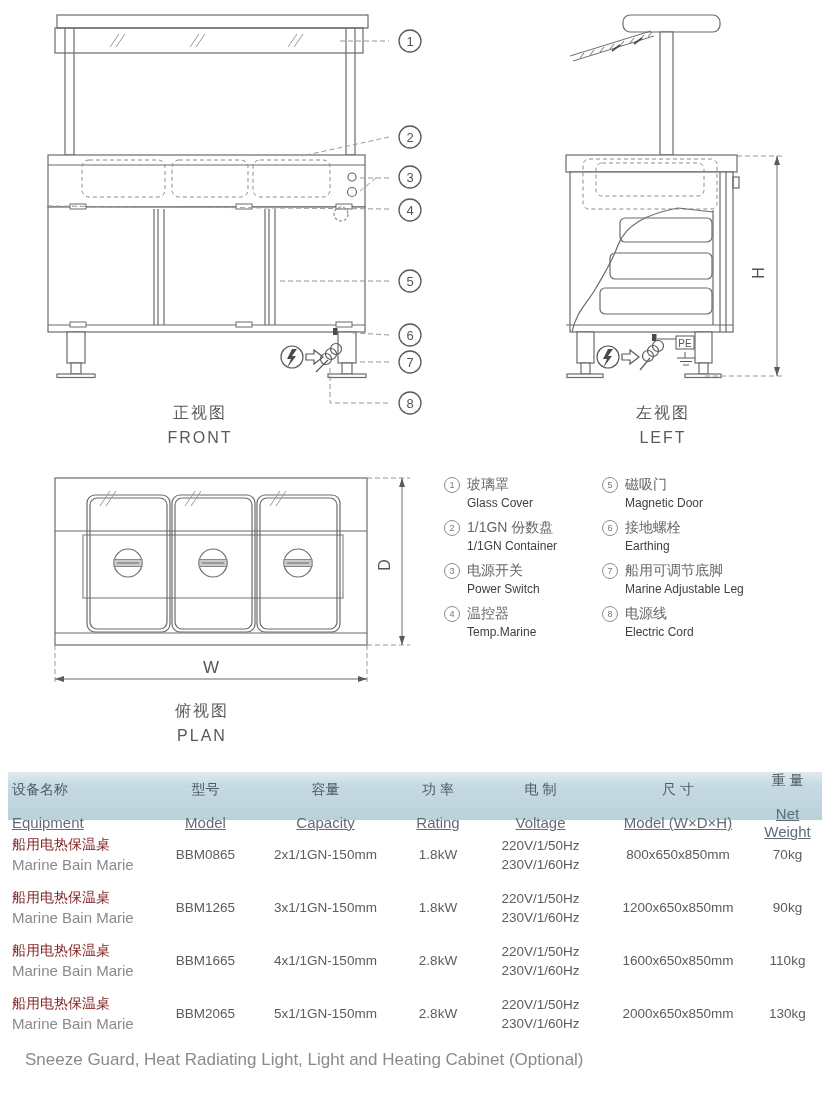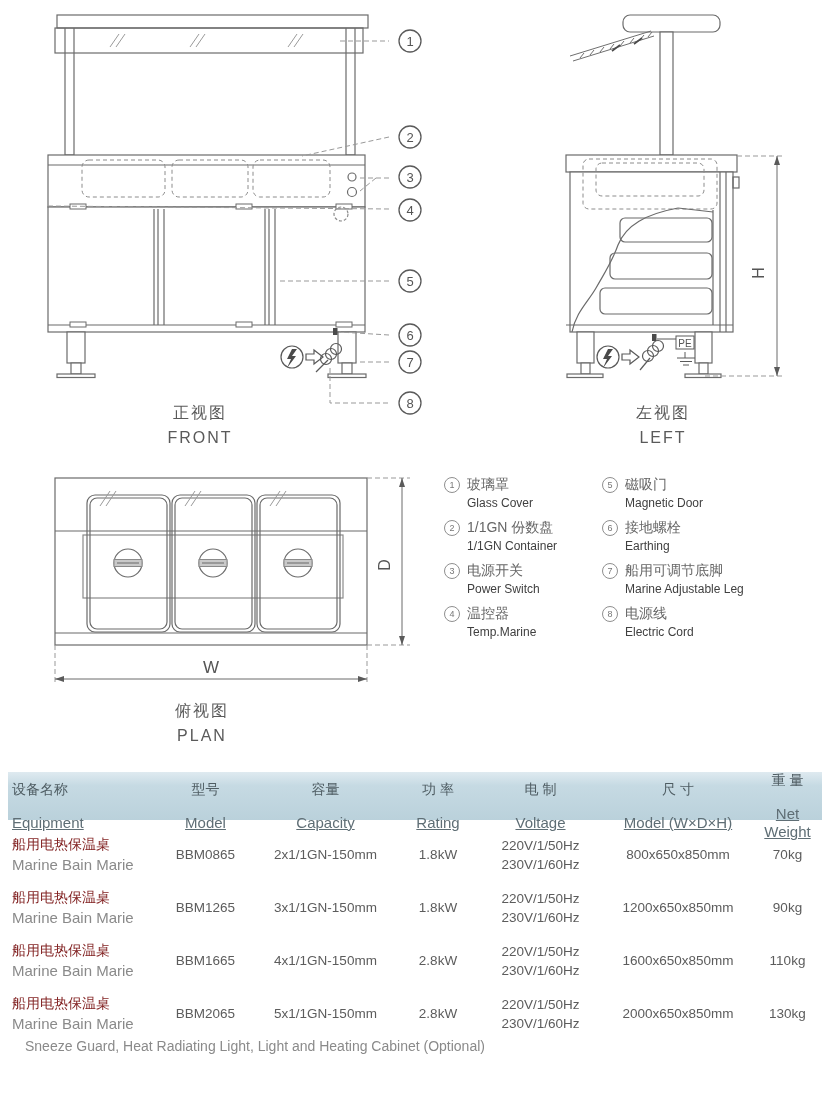--- a/index.html
+++ b/index.html
@@ -27,21 +27,21 @@
   .hcell{text-align:center;line-height:1.25;}
   .hcell .zh{font-size:14px;color:#4f5d63;}
   .hcell .en{font-size:15px;color:#5f6e75;margin-top:15px;text-decoration:underline;}
   .hcell.left,.cell.left{text-align:left;padding-left:4px;}
   .cell{text-align:center;font-size:13.5px;color:#5c5c5c;line-height:1.35;}
   .cell .zh{font-size:14px;color:#7f1d1d;}
   .cell .en{font-size:15px;color:#8a8a8a;margin-top:1px;}
   
   #footnote{position:absolute;left:25px;top:1038px;}
   #footnote .zh{font-size:15px;color:#666;}
-  #footnote .en{font-size:14px;color:#8a8a8a;margin-top:0;}
+  #footnote .en{font-size:17px;color:#8a8a8a;margin-top:12px;}
 </style>
 </head>
 <body>
 
 <div id="page">
 
   <svg class="abs" style="left:40px;top:10px;" width="390" height="440" viewBox="0 0 390 440">
     <g stroke="#6b6b6b" stroke-width="1.2" fill="none">
 
       <g>

